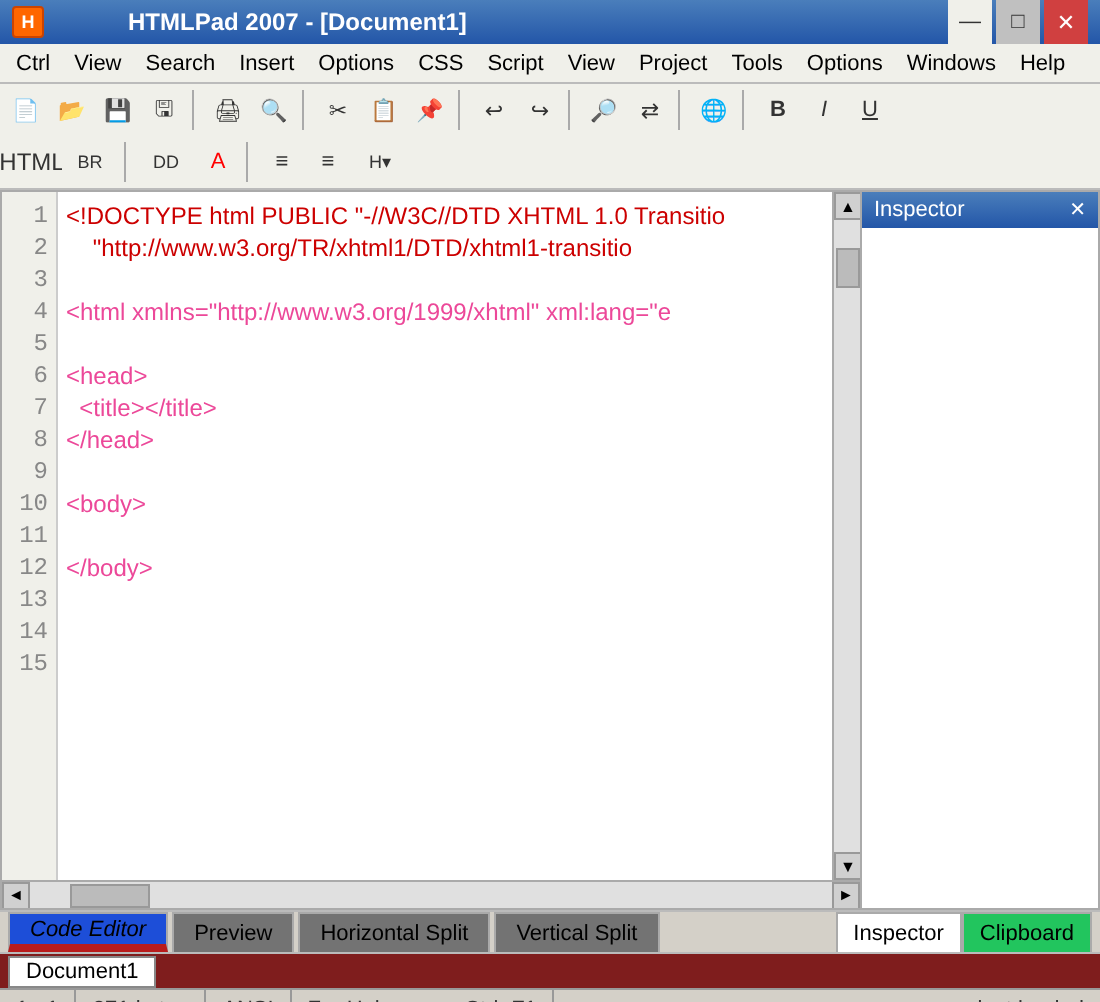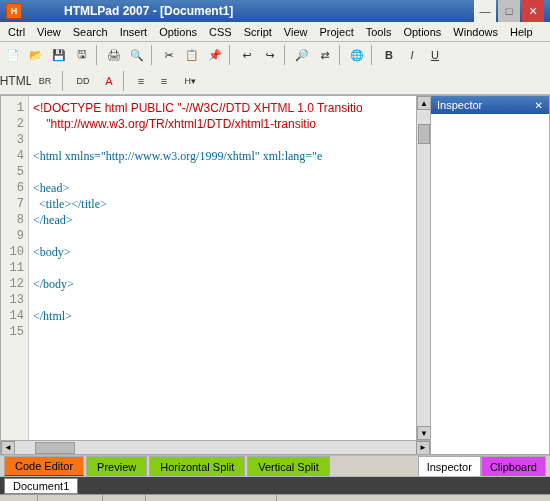--- a/index.html
+++ b/index.html
@@ -98,21 +98,21 @@
     .line-number { height: 16px; }
     .code-text {
       flex: 1;
       padding: 4px 4px;
       line-height: 16px;
       overflow: hidden;
       color: #333;
     }
     .code-line { height: 16px; white-space: nowrap; }
     .code-red { color: #cc0000; }
-    .code-blue { color: #0369a1; font-family: Liberation Serif, serif; }
+    .code-blue { color: #ec4899; }
     .scrollbar-h {
       height: 14px;
       background: #e0e0e0;
       border-top: 1px solid #aaa;
       display: flex;
       align-items: center;
     }
     .scrollbar-thumb {
       height: 12px;
       width: 40px;
@@ -139,52 +139,52 @@
       align-items: center;
       justify-content: space-between;
       height: 18px;
     }
     .inspector-close { color: white; font-size: 10px; cursor: pointer; }
     .inspector-body { flex: 1; background: white; }
     .tab {
       padding: 2px 10px;
       border: 1px solid #aaa;
       border-bottom: none;
-      background: #84cc16;
+      background: #737373;
       font-size: 11px;
       cursor: pointer;
       margin-right: 2px;
       height: 20px;
       display: flex;
       align-items: center;
     }
-    .tab.active { background: #f97316; border-bottom: 1px solid #b91c1c; }
+    .tab.active { background: #1d4ed8; border-bottom: 4px solid #b91c1c; font-style: italic; }
 
     
     .inspector-bottom-tabs {
       display: flex;
       align-items: flex-end;
     }
     .inspector-tab {
       padding: 2px 8px;
       border: 1px solid #aaa;
       border-bottom: none;
-      background: #d946ef;
+      background: #22c55e;
       font-size: 11px;
       cursor: pointer;
       height: 20px;
       display: flex;
       align-items: center;
     }
     .inspector-tab.active { background: white; }
 
     
     .doc-tabs {
       height: 18px;
-      background: #404040;
+      background: #7f1d1d;
       display: flex;
       align-items: center;
       padding: 0 4px;
       border-top: 1px solid #bbb;
     }
     .doc-tab {
       padding: 1px 8px;
       border: 1px solid #888;
       background: #e8e8e0;
       font-size: 11px;
@@ -353,21 +353,20 @@
         <div class="code-line code-blue">&lt;html xmlns="http://www.w3.org/1999/xhtml" xml:lang="e</div>
         <div class="code-line">&nbsp;</div>
         <div class="code-line code-blue">&lt;head&gt;</div>
         <div class="code-line code-blue">&nbsp;&nbsp;&lt;title&gt;&lt;/title&gt;</div>
         <div class="code-line code-blue">&lt;/head&gt;</div>
         <div class="code-line">&nbsp;</div>
         <div class="code-line code-blue">&lt;body&gt;</div>
         <div class="code-line">&nbsp;</div>
         <div class="code-line code-blue">&lt;/body&gt;</div>
         <div class="code-line">&nbsp;</div>
-        <div class="code-line code-blue">&lt;/html&gt;</div>
         <div class="code-line">&nbsp;</div>
       </div>
       <div class="scrollbar-v">
         <div class="scrollbar-arrow">▲</div>
         <div class="scrollbar-v-thumb"></div>
         <div style="flex:1"></div>
         <div class="scrollbar-arrow">▼</div>
       </div>
     </div>
     <div class="scrollbar-h">

